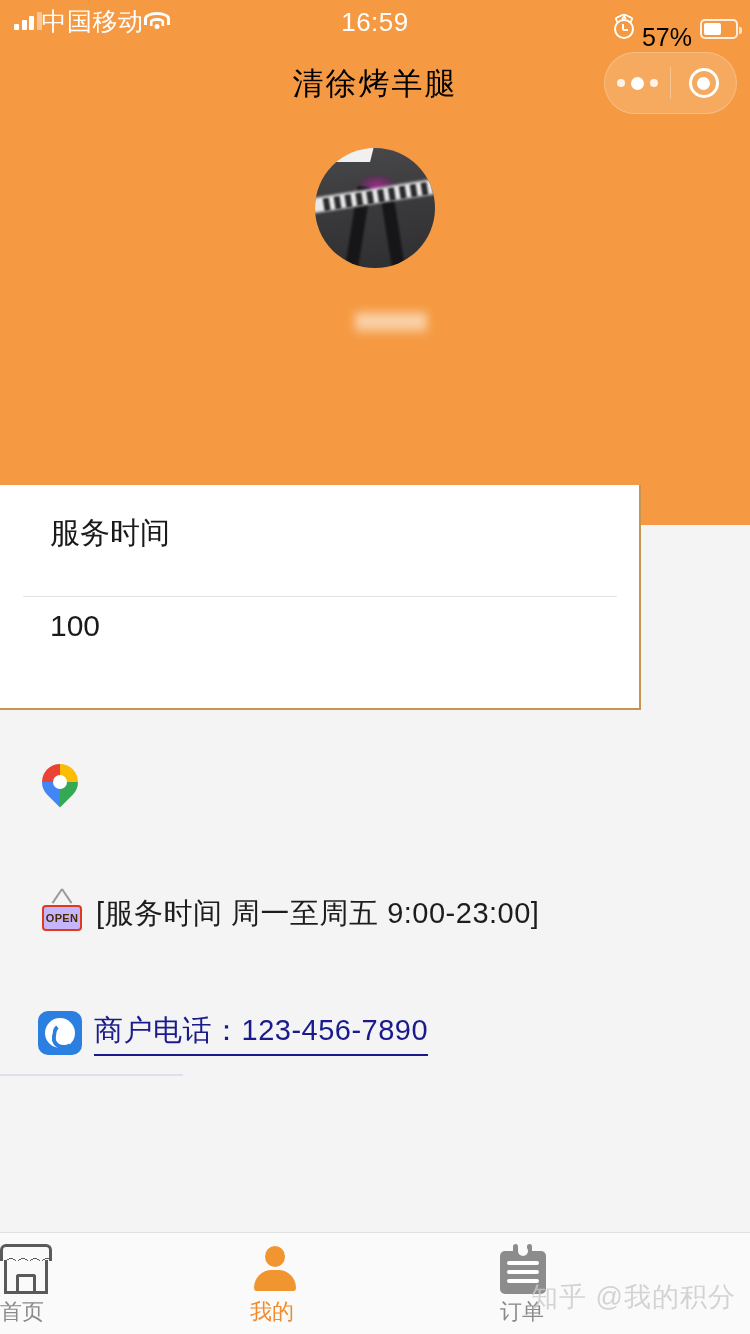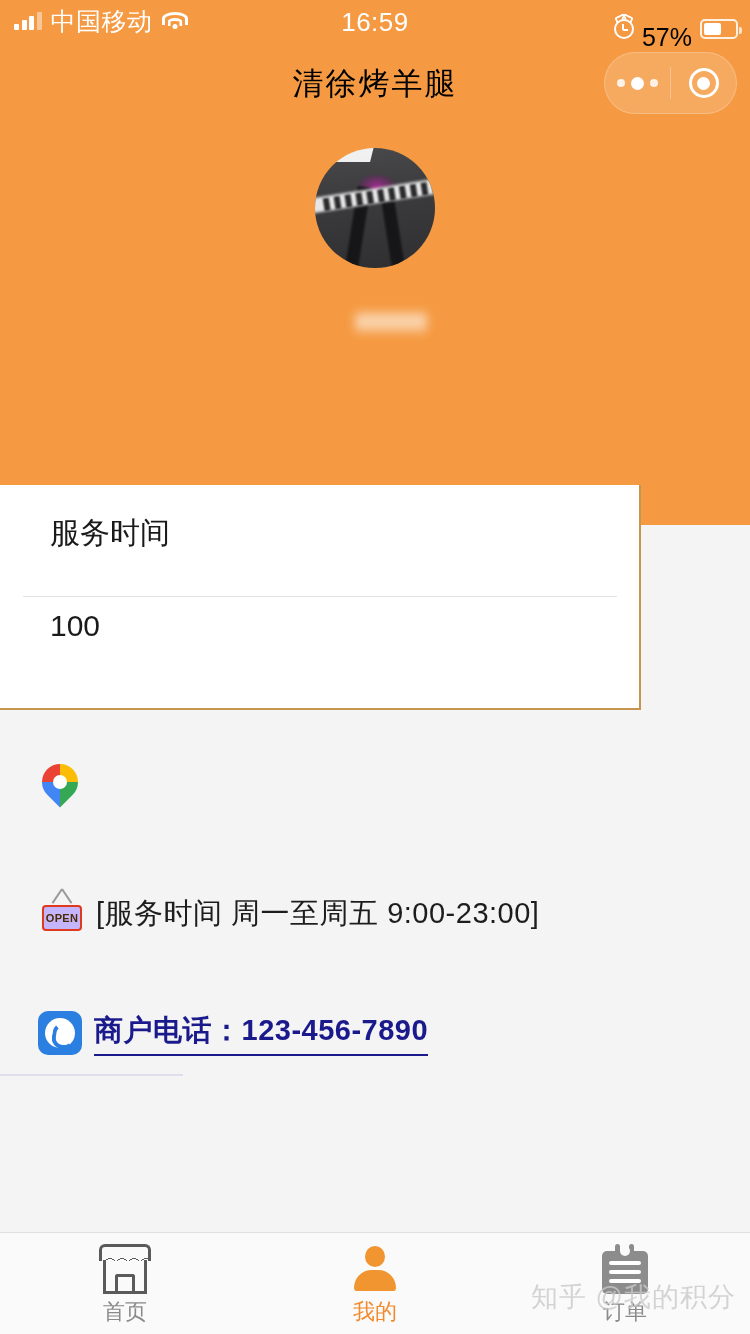--- a/index.html
+++ b/index.html
@@ -14,21 +14,21 @@
   
   .hero {
     position:absolute; left:0; top:0; width:750px; height:525px;
     background:#f59a42;
   }
   
   .statusbar {
     position:absolute; left:0; top:0; width:750px; height:44px;
     display:flex; align-items:center; color:#fff;
   }
-  .sb-left { position:absolute; left:14px; top:8px; display:flex; align-items:center; gap:9px; }
+  .sb-left { position:absolute; left:14px; top:8px; display:flex; align-items:center; }
   .signal { display:flex; align-items:flex-end; gap:2.5px; height:18px; }
   .signal i { display:block; width:5px; background:#fff; border-radius:1px; }
   .signal i:nth-child(1){ height:6px; }
   .signal i:nth-child(2){ height:10px; }
   .signal i:nth-child(3){ height:14px; }
   .signal i:nth-child(4){ height:18px; opacity:.45; }
   .carrier { font-size:25px; line-height:26px; letter-spacing:.5px; }
   .wifi { position:relative; width:26px; height:19px; }
   .wifi span { position:absolute; left:50%; transform:translateX(-50%); border:3px solid #fff; border-bottom:none; border-radius:50% 50% 0 0; }
   .wifi span.a { width:26px; height:13px; top:0; }
@@ -110,21 +110,21 @@
   .points-divider { position:absolute; left:23px; top:596px; width:594px; height:1px; background:#e3e3e3; }
   .points-value {
     position:absolute; left:50px; top:606px; font-size:30px; line-height:40px; color:#1a1a1a;
   }
 
   
   .info-row { position:absolute; left:38px; display:flex; align-items:center; }
   .info-row .label { font-size:29px; line-height:40px; color:#1d1d1d; letter-spacing:.5px; }
   .row-address { top:762px; }
   .row-hours   { top:888px; }
-  .row-phone   { top:1010px;font-weight:bold; }
+  .row-phone   { top:1010px; }
 
   
   .pin-icon { position:relative; width:44px; height:48px; margin-right:14px; flex:none; }
   .pin-icon .drop {
     position:absolute; left:4px; top:2px; width:36px; height:36px;
     border-radius:50% 50% 50% 0; transform:rotate(-45deg);
     background:
       conic-gradient(from 135deg at 50% 50%,
         #34a853 0deg 90deg,
         #4285f4 90deg 180deg,
@@ -166,21 +166,21 @@
     border-bottom:2px solid #1a1a8c; padding-bottom:4px;
   }
   .faint-rule { position:absolute; left:0; top:1074px; width:183px; height:2px; background:#d8d8ea; opacity:.8; }
 
   
   .tabbar {
     position:absolute; left:0; bottom:0; width:750px; height:102px;
     background:#fafafa; border-top:1px solid #e0e0e0;
     display:flex; align-items:flex-start;
   }
-  .tab { flex:1; height:102px; display:flex; flex-direction:column; align-items:center; justify-content:center; gap:6px; position:relative; }
+  .tab { flex:1; height:102px; display:flex; flex-direction:column; justify-content:center; gap:6px; position:relative; }
   .tab .tab-label { font-size:22px; line-height:24px; color:#8a8a8a; }
   .tab.active .tab-label { color:#f08a2e; }
 
   .icon-shop { position:relative; width:52px; height:50px; }
   .icon-shop .awning {
     position:absolute; left:0; top:0; width:52px; height:17px;
     border:3px solid #5a5a5a; border-bottom:none; border-radius:6px 6px 0 0;
     background:
       radial-gradient(circle 6px at 8px 17px, transparent 5px, #5a5a5a 5px 6px, transparent 6px),
       radial-gradient(circle 6px at 20px 17px, transparent 5px, #5a5a5a 5px 6px, transparent 6px),

